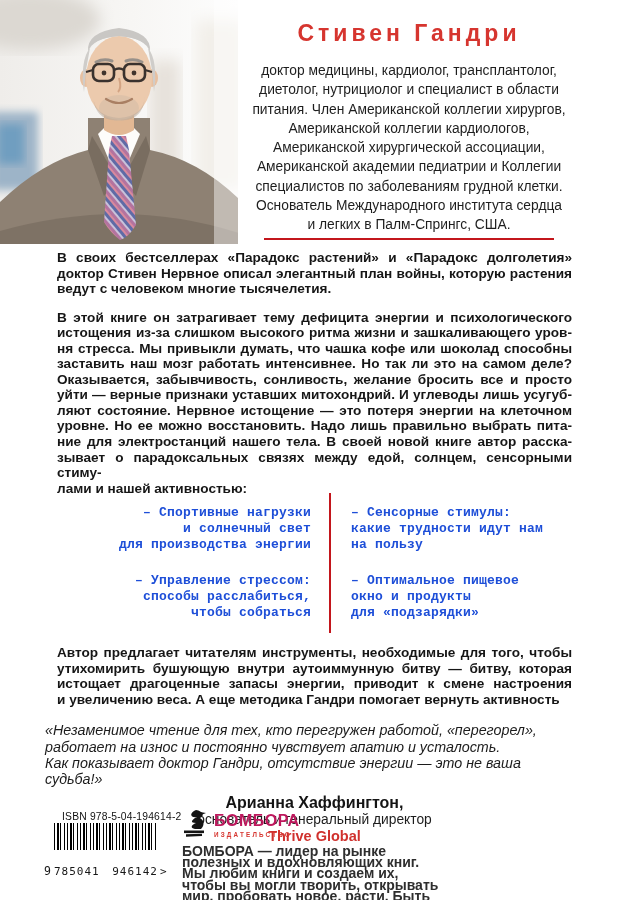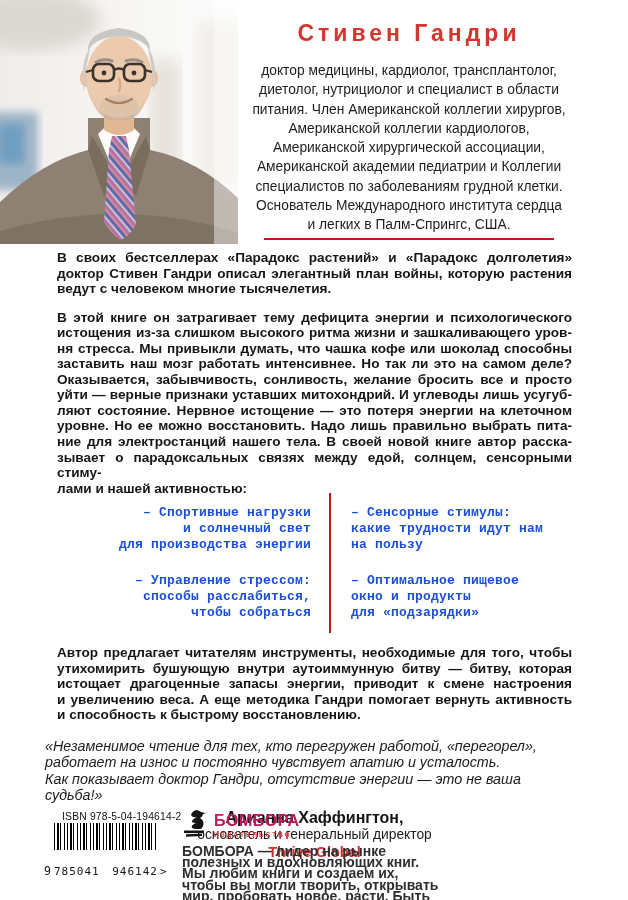--- a/index.html
+++ b/index.html
@@ -152,21 +152,21 @@
         <span class="ln">Основатель Международного института сердца</span>
         <span class="ln">и легких в Палм-Спрингс, США.</span>
       </p>
   </header>
 
   <div class="rule"></div>
 
   <main class="content">
     <p class="para just">
         <span class="ln">В своих бестселлерах «Парадокс растений» и «Парадокс долголетия»</span>
-        <span class="ln">доктор Стивен Гандри описал элегантный план войны, которую растения</span>
+        <span class="ln">доктор Стивен Нервное описал элегантный план войны, которую растения</span>
         <span class="ln">ведут с человеком многие тысячелетия.</span>
       </p>
     <p class="para just">
         <span class="ln">В этой книге он затрагивает тему дефицита энергии и психологического</span>
         <span class="ln">истощения из-за слишком высокого ритма жизни и зашкаливающего уров-</span>
         <span class="ln">ня стресса. Мы привыкли думать, что чашка кофе или шоколад способны</span>
         <span class="ln">заставить наш мозг работать интенсивнее. Но так ли это на самом деле?</span>
         <span class="ln">Оказывается, забывчивость, сонливость, желание бросить все и просто</span>
         <span class="ln">уйти — верные признаки уставших митохондрий. И углеводы лишь усугуб-</span>
         <span class="ln">ляют состояние. Нервное истощение — это потеря энергии на клеточном</span>
@@ -202,21 +202,20 @@
             <span class="ln">для «подзарядки»</span>
           </div>
       </div>
     </section>
 
     <p class="para just closing">
         <span class="ln">Автор предлагает читателям инструменты, необходимые для того, чтобы</span>
         <span class="ln">утихомирить бушующую внутри аутоиммунную битву — битву, которая</span>
         <span class="ln">истощает драгоценные запасы энергии, приводит к смене настроения</span>
         <span class="ln">и увеличению веса. А еще методика Гандри помогает вернуть активность</span>
-        <span class="ln">и способность к быстрому восстановлению.</span>
       </p>
 
     <p class="quote">
         <span class="ln">«Незаменимое чтение для тех, кто перегружен работой, «перегорел»,</span>
         <span class="ln">работает на износ и постоянно чувствует апатию и усталость.</span>
         <span class="ln">Как показывает доктор Гандри, отсутствие энергии — это не ваша судьба!»</span>
       </p>
 
     <div class="attribution">
       <div class="att-name">Арианна Хаффингтон,</div>

